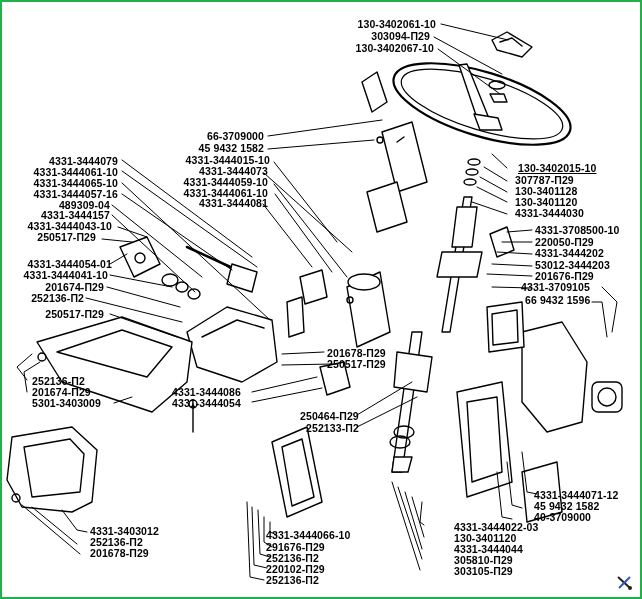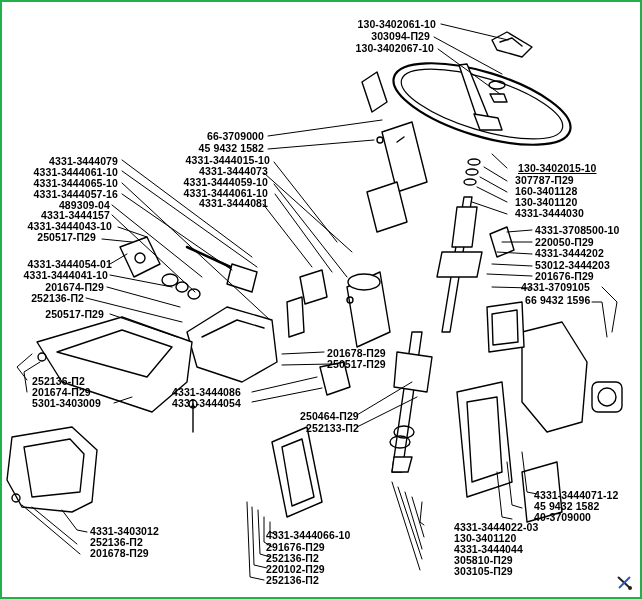--- a/index.html
+++ b/index.html
@@ -223,21 +223,21 @@
   <div class="lbl" style="left:264px; top:573px;">252136-П2</div>
 
   <div class="lbl" style="left:452px; top:520px;">4331-3444022-03</div>
   <div class="lbl" style="left:452px; top:531px;">130-3401120</div>
   <div class="lbl" style="left:452px; top:542px;">4331-3444044</div>
   <div class="lbl" style="left:452px; top:553px;">305810-П29</div>
   <div class="lbl" style="left:452px; top:564px;">303105-П29</div>
 
   <div class="lbl" style="left:516px; top:161px;text-decoration:underline;">130-3402015-10</div>
   <div class="lbl" style="left:513px; top:173px;">307787-П29</div>
-  <div class="lbl" style="left:513px; top:184px;">160-3401128</div>
+  <div class="lbl" style="left:513px; top:184px;">130-3401128</div>
   <div class="lbl" style="left:513px; top:195px;">130-3401120</div>
   <div class="lbl" style="left:513px; top:206px;">4331-3444030</div>
 
   <div class="lbl" style="left:533px; top:223px;">4331-3708500-10</div>
   <div class="lbl" style="left:533px; top:235px;">220050-П29</div>
   <div class="lbl" style="left:533px; top:246px;">4331-3444202</div>
   <div class="lbl" style="left:533px; top:258px;">53012-3444203</div>
   <div class="lbl" style="left:533px; top:269px;">201676-П29</div>
   <div class="lbl" style="left:519px; top:280px;">4331-3709105</div>
   <div class="lbl" style="left:523px; top:293px;">66 9432 1596</div>

